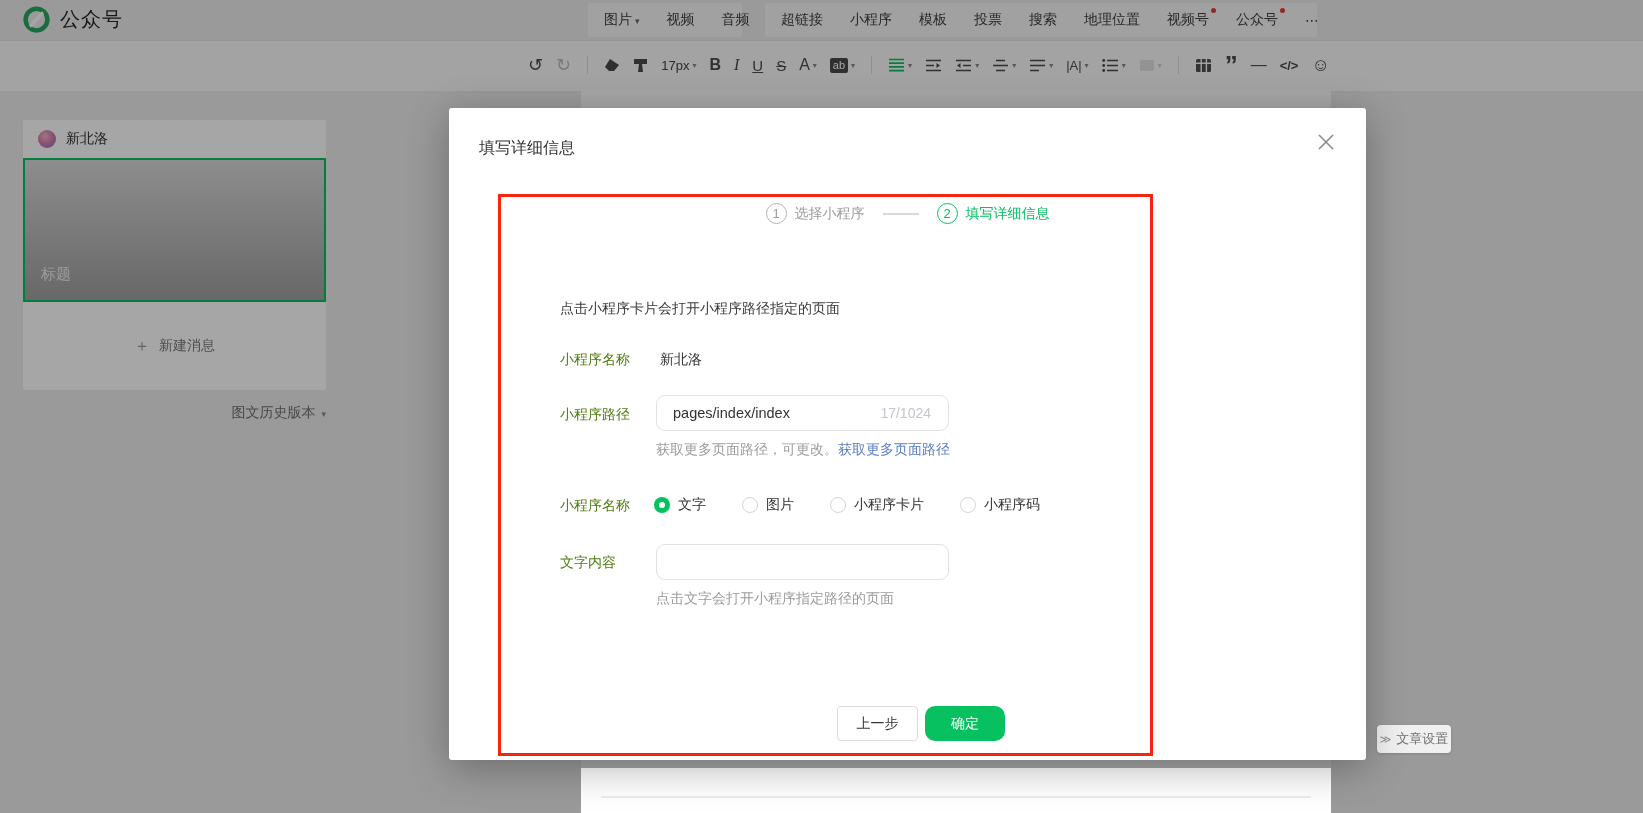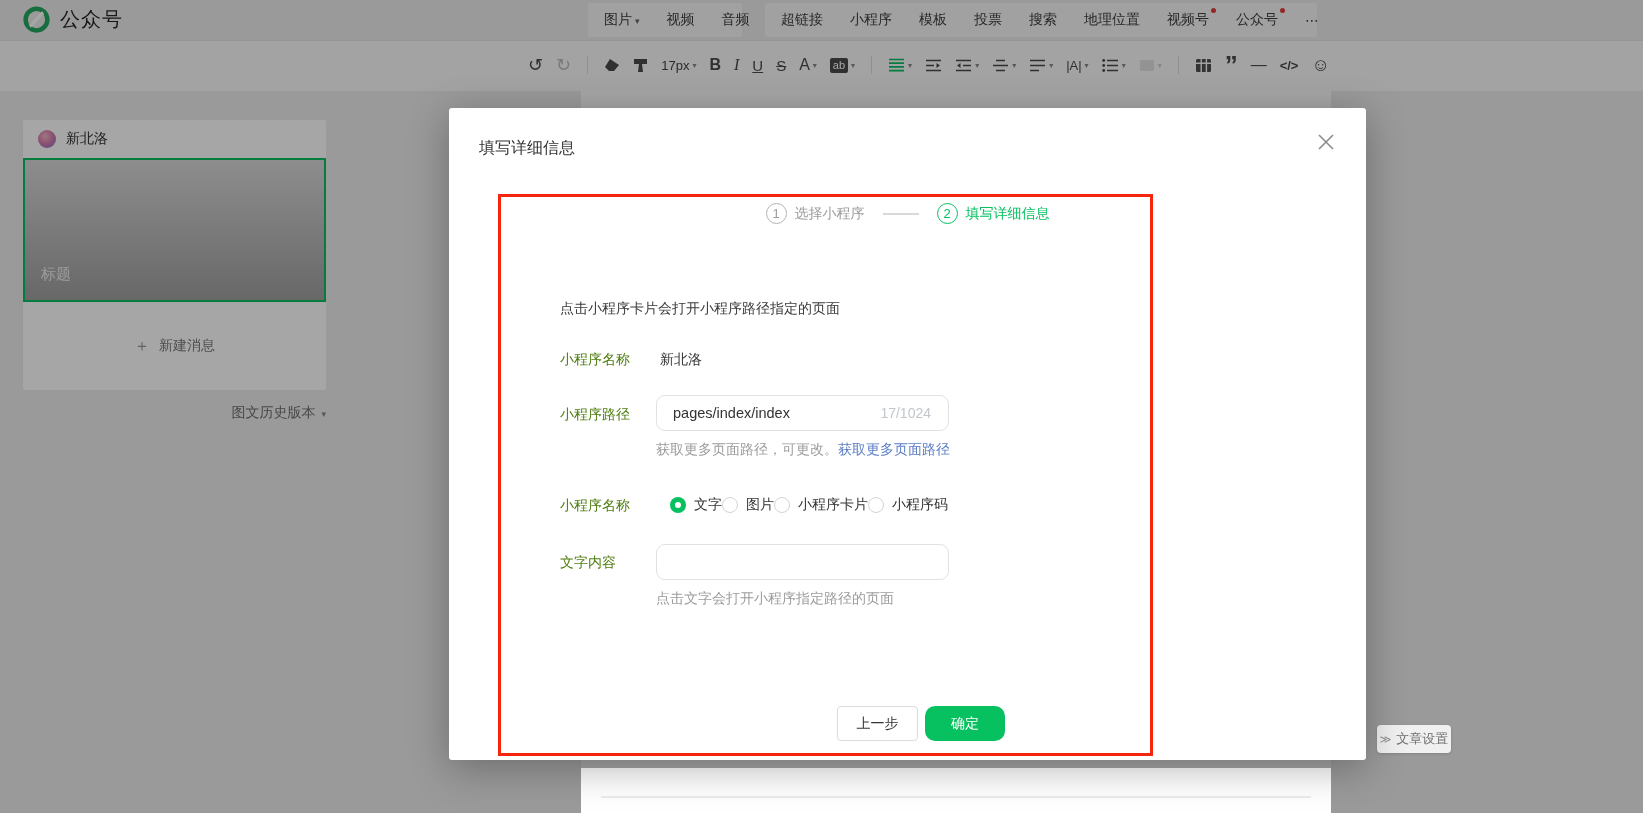--- a/index.html
+++ b/index.html
@@ -75,21 +75,21 @@
   .tip{left:111px;top:192px;font-size:14px;color:#3a3a3a;}
   .f-label{position:absolute;left:111px;font-size:14px;color:#4d7c0f;}
   .f-value{position:absolute;left:211px;font-size:14px;color:#333;}
   .f-input{position:absolute;left:207px;width:293px;height:36px;box-sizing:border-box;border:1px solid #e2e2e2;
            border-radius:9px;background:#fff;}
   .f-input input{width:100%;height:100%;border:none;outline:none;background:transparent;border-radius:9px;
            padding:0 72px 0 16px;font-size:14.5px;color:#333;font-family:inherit;}
   .counter{position:absolute;right:17px;top:9px;font-size:14px;color:#c2c6cc;}
   .hint{position:absolute;left:207px;font-size:14px;color:#9c9c9c;}
   .hint a{color:#5b7cc4;text-decoration:none;cursor:pointer;}
-  .radios{position:absolute;left:221px;top:388px;display:flex;align-items:center;}
+  .radios{position:absolute;left:205px;top:388px;display:flex;gap:36px;align-items:center;}
   .radio{display:flex;align-items:center;gap:8px;cursor:pointer;}
   .rdot{width:16px;height:16px;border-radius:50%;box-sizing:border-box;border:1px solid #d4d4d4;background:#fff;position:relative;}
   .radio.on .rdot{border:none;background:#07c160;}
   .radio.on .rdot::after{content:"";position:absolute;left:5px;top:5px;width:6px;height:6px;border-radius:50%;background:#fff;}
   .radio .rlb{font-size:14px;color:#333;}
   .btn{position:absolute;top:598px;height:35px;border-radius:4px;font-size:14px;display:flex;align-items:center;justify-content:center;cursor:pointer;box-sizing:border-box;}
   .btn-prev{left:388px;width:81px;background:#fff;border:1px solid #dcdcdc;color:#333;}
   .btn-ok{left:476px;width:80px;background:#07c160;color:#fff;border-radius:10px;}
 
   .red-rect{left:498px;top:194px;width:655px;height:562px;box-sizing:border-box;border:3px solid #f5250e;z-index:40;pointer-events:none;}

